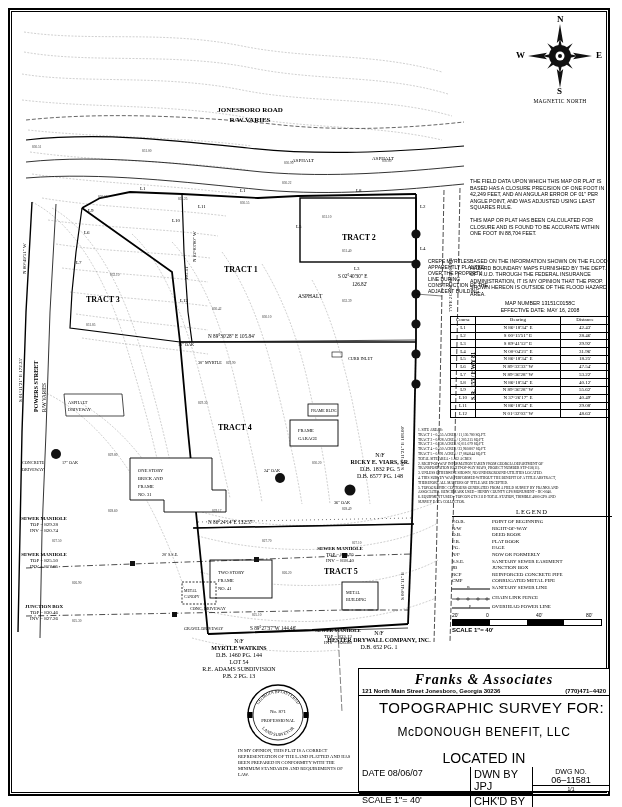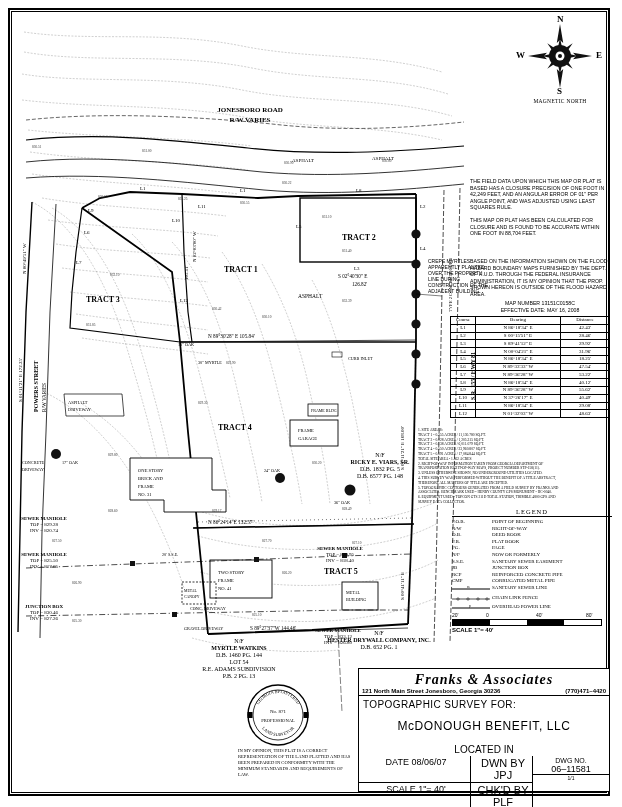--- a/index.html
+++ b/index.html
@@ -56,27 +56,27 @@
   #scaleTicks{position:relative;height:7px;font-size:5px;font-family:"Liberation Sans",sans-serif;}
   #scaleTicks span{position:absolute;}
   #scaleBar{height:5px;border:0.8px solid #000;display:flex;}
   #scaleBar i{display:block;height:100%;}
   #scaleTxt{font-size:6px;font-family:"Liberation Sans",sans-serif;font-weight:bold;margin-top:1px;}
 
   
   #title{left:358px;top:668px;width:252px;height:124px;border:1.4px solid #000;box-sizing:border-box;background:#fff;}
   #firm{text-align:center;font-family:"Liberation Serif",serif;font-style:italic;font-weight:bold;font-size:14px;letter-spacing:1px;padding-top:3px;}
   #firmAddr{display:flex;justify-content:space-between;font-family:"Liberation Sans",sans-serif;font-size:6px;font-weight:bold;padding:0 3px 1px 3px;border-bottom:1.2px solid #000;}
-  #surveyFor{font-family:"Liberation Sans",sans-serif;font-size:10px;padding:3px 0 0 4px;letter-spacing:0.4px;}
+  #surveyFor{font-family:"Liberation Sans",sans-serif;font-size:15px;padding:3px 0 0 4px;letter-spacing:0.4px;margin-left:16px;}
   #clientName{font-family:"Liberation Sans",sans-serif;font-size:12px;text-align:center;padding:9px 0 0 0;letter-spacing:0.6px;}
-  #locIn{font-family:"Liberation Sans",sans-serif;font-size:10px;text-align:center;padding:11px 0 1px 0;}
+  #locIn{font-family:"Liberation Sans",sans-serif;font-size:14px;text-align:center;padding:11px 0 1px 0;}
   #locLine{font-family:"Liberation Sans",sans-serif;font-size:9px;text-align:center;border-bottom:1.2px solid #000;border-top:1.2px solid #000;padding:1px 0;}
   #tbRows{display:flex;font-family:"Liberation Sans",sans-serif;}
   #tbLeft{flex:1;}
-  .tbRow{display:flex;border-bottom:1.2px solid #000;text-align:center;}
+  .tbRow{display:flex;border-bottom:1.2px solid #000;}
   .tbRow:last-child{border-bottom:0;}
   .tbC1{width:108px;font-size:9px;padding:1px 0 1px 3px;border-right:1.2px solid #000;}
   .tbC2{flex:1;font-size:11px;padding:1px 0 1px 3px;border-right:1.2px solid #000;}
   #tbRight{width:76px;font-size:7px;text-align:center;}
   #tbRight .dn{padding-top:1px;}
   #tbRight .dv{font-size:9px;}
   #tbRight .pg{font-size:5px;border-top:1.2px solid #000;}
 
   
   #cert{left:238px;top:748px;width:116px;font-size:4.6px;line-height:6px;}

